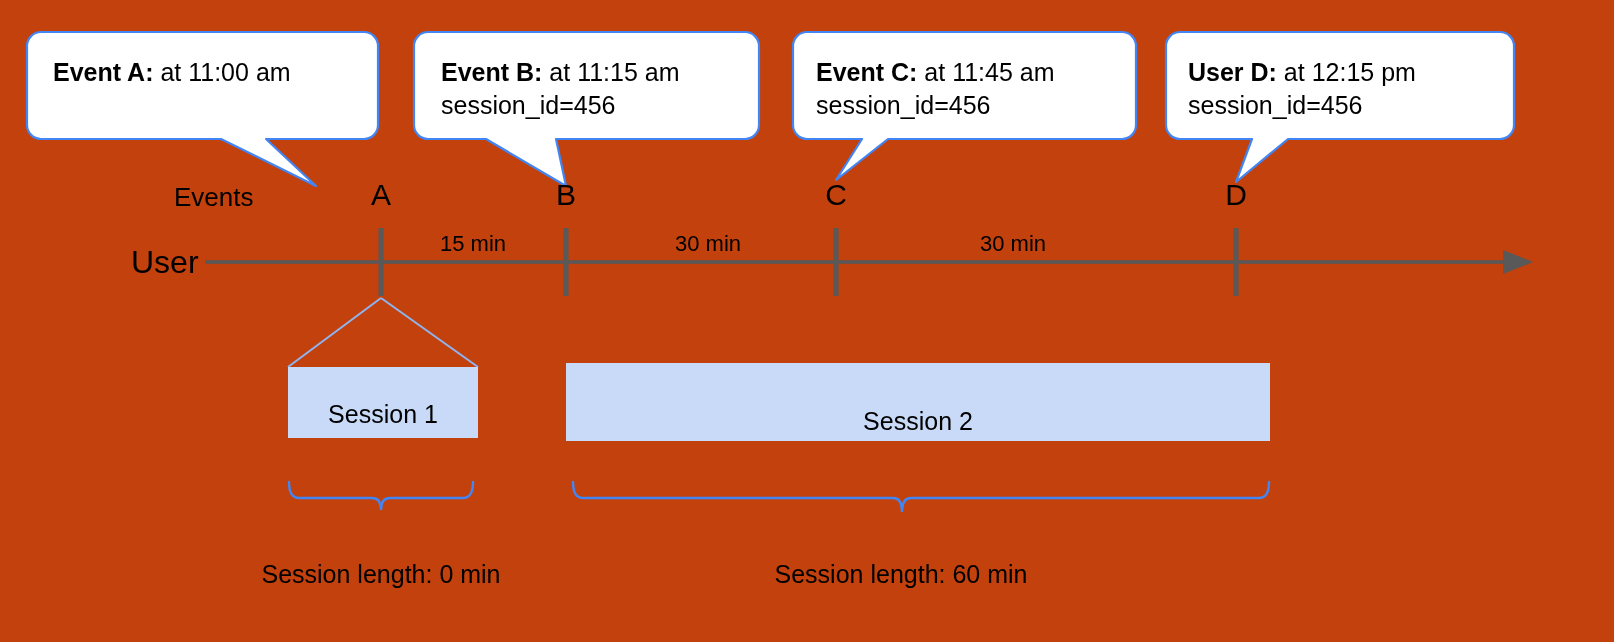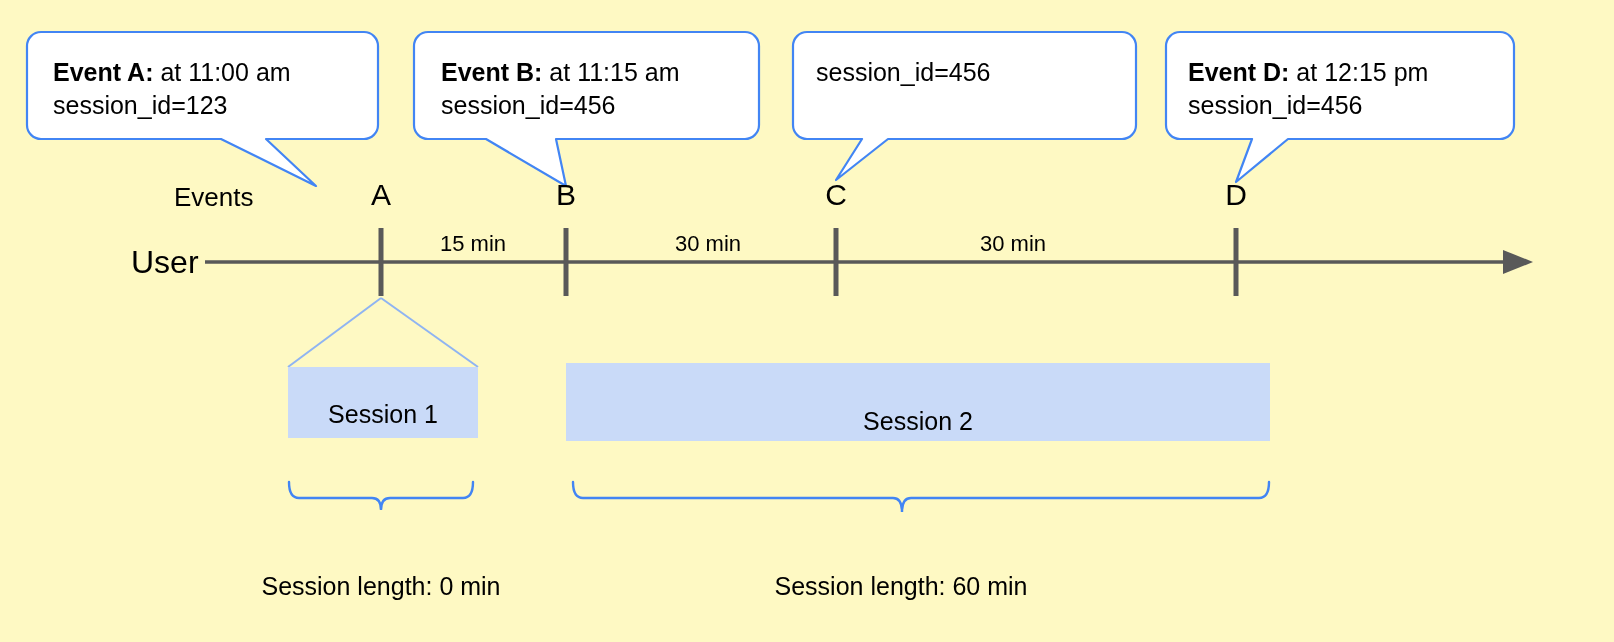--- a/index.html
+++ b/index.html
@@ -7,21 +7,21 @@
     padding: 0;
     background: #ffffff;
   }
   body {
     font-family: "Liberation Sans", sans-serif;
   }
   #stage {
     position: relative;
     width: 1614px;
     height: 642px;
-    background: #fef9c3;
+    background: #c2410c;
     overflow: hidden;
   }
   #vec {
     position: absolute;
     left: 0;
     top: 0;
     width: 1614px;
     height: 642px;
   }
   .callout-text {
@@ -73,21 +73,20 @@
     transform: translateX(-50%);
     white-space: nowrap;
   }
   .len-label {
     position: absolute;
     font-size: 25px;
     color: #000000;
     text-align: center;
     transform: translateX(-50%);
     white-space: nowrap;
-    margin-top: 12px;
   }
 </style>
 </head>
 <body>
 
 <div id="stage">
 
   <svg id="vec" viewBox="0 0 1614 642">
     <defs>
       <marker id="arrowhead" markerWidth="9" markerHeight="9" refX="7.5" refY="4" orient="auto">
@@ -122,34 +121,34 @@
 
     <rect x="288" y="367" width="190" height="71" fill="#c9daf8"></rect>
     <rect x="566" y="363" width="704" height="78" fill="#c9daf8"></rect>
 
     <path fill="none" stroke="#4285f4" stroke-width="2.4" stroke-linecap="round" d="M289,482 q0,16 10,16 H372 q9,0 9,12 q0,-12 9,-12 H463 q10,0 10,-16"></path>
     <path fill="none" stroke="#4285f4" stroke-width="2.4" stroke-linecap="round" d="M573,482 q0,16 10,16 H893 q9,0 9,14 q0,-14 9,-14 H1259 q10,0 10,-16"></path>
   </svg>
 
   <div class="callout-text" style="left:53px; top:56px;">
     <div><b>Event A:</b><span> at 11:00 am</span></div>
-    <div>session_id=123</div>
   </div>
 
   <div class="callout-text" style="left:441px; top:56px;">
     <div><b>Event B:</b><span> at 11:15 am</span></div>
     <div>session_id=456</div>
   </div>
 
   <div class="callout-text" style="left:816px; top:56px;">
+    <div><b>Event C:</b><span> at 11:45 am</span></div>
     <div>session_id=456</div>
   </div>
 
   <div class="callout-text" style="left:1188px; top:56px;">
-    <div><b>Event D:</b><span> at 12:15 pm</span></div>
+    <div><b>User D:</b><span> at 12:15 pm</span></div>
     <div>session_id=456</div>
   </div>
 
   <div class="events-caption" style="left:174px; top:182px;">Events</div>
 
   <div class="axis-caption" style="left:95px; top:244px;">User</div>
 
   <div class="evt-letter" style="left:381px; top:178px;">A</div>
   <div class="evt-letter" style="left:566px; top:178px;">B</div>
   <div class="evt-letter" style="left:836px; top:178px;">C</div>

